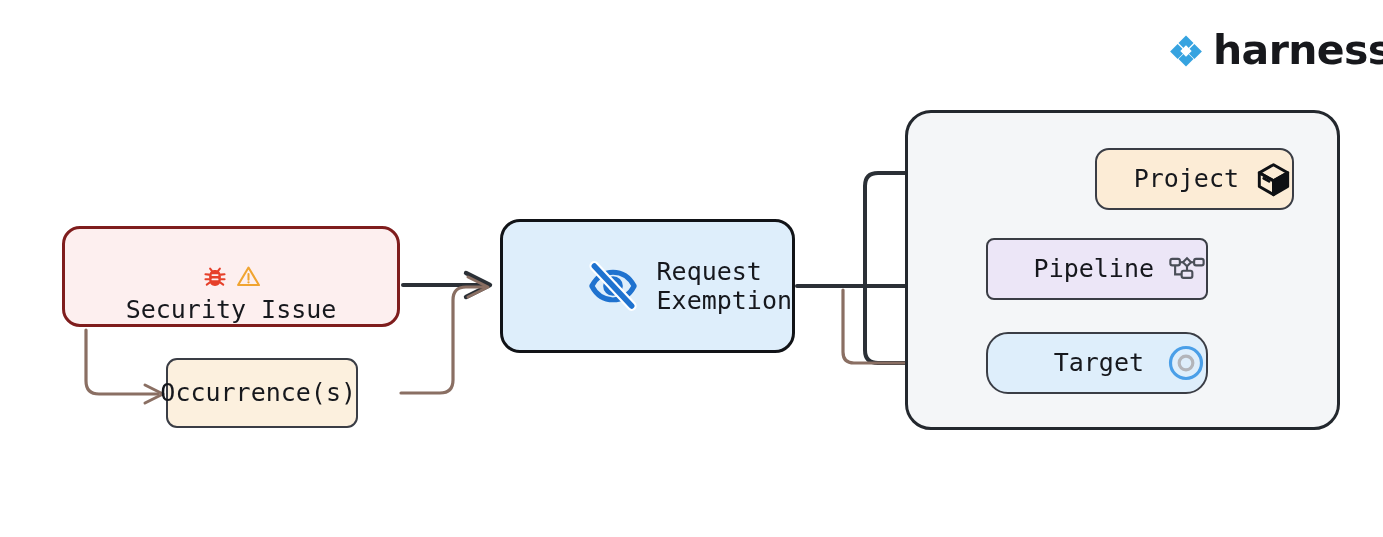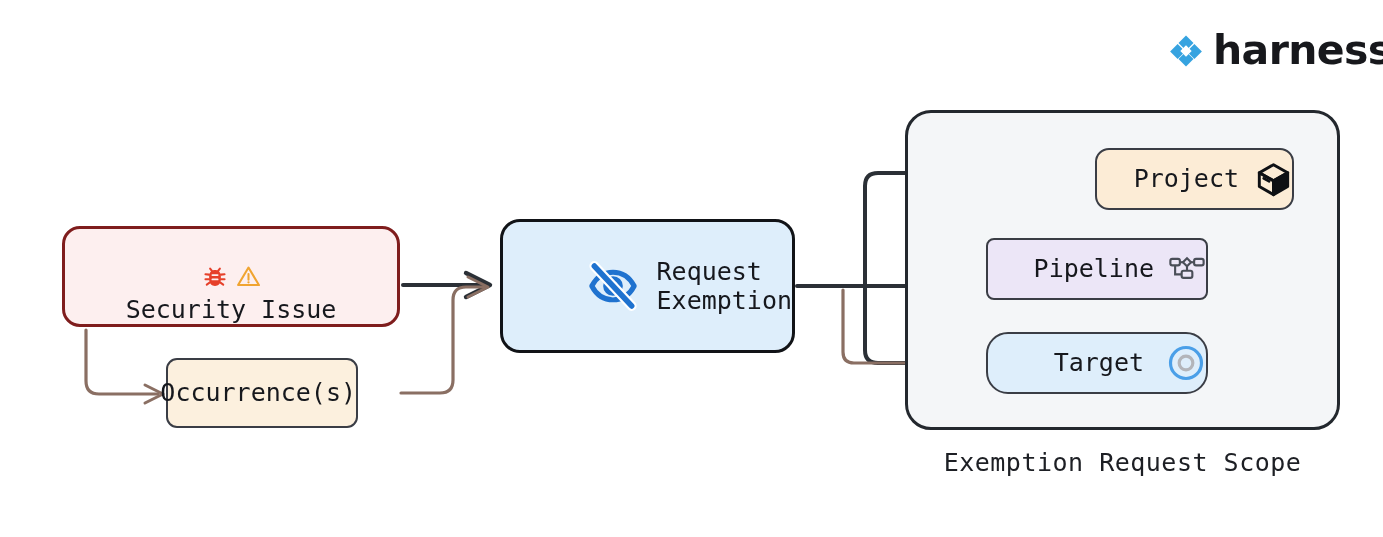--- a/index.html
+++ b/index.html
@@ -221,21 +221,20 @@
           <path d="M9.6 10.9 L17.1 18.4 L9.6 25.9 L2.1 18.4 Z"></path>
           <path d="M26.4 10.9 L33.9 18.4 L26.4 25.9 L18.9 18.4 Z"></path>
         </g>
         <rect x="14" y="14" width="8" height="8" fill="#ffffff" transform="rotate(45 18 18)"></rect>
       </svg>
     </span>
     <span class="brand-text">harness</span>
   </div>
 
   <div id="scope-container"></div>
-  <div id="scope-label">Exemption Request Scope</div>
 
   <div class="node" id="node-security">
     <div class="icon-row">
       <span class="icon">
         <svg width="26" height="26" viewBox="0 0 24 24" aria-hidden="true">
           <g stroke="#e6402a" stroke-width="1.9" fill="none" stroke-linecap="round">
             <line x1="7.5" y1="4.2" x2="9.3" y2="6.6"></line>
             <line x1="16.5" y1="4.2" x2="14.7" y2="6.6"></line>
             <line x1="3.2" y1="9.5" x2="6.4" y2="9.8"></line>
             <line x1="20.8" y1="9.5" x2="17.6" y2="9.8"></line>

